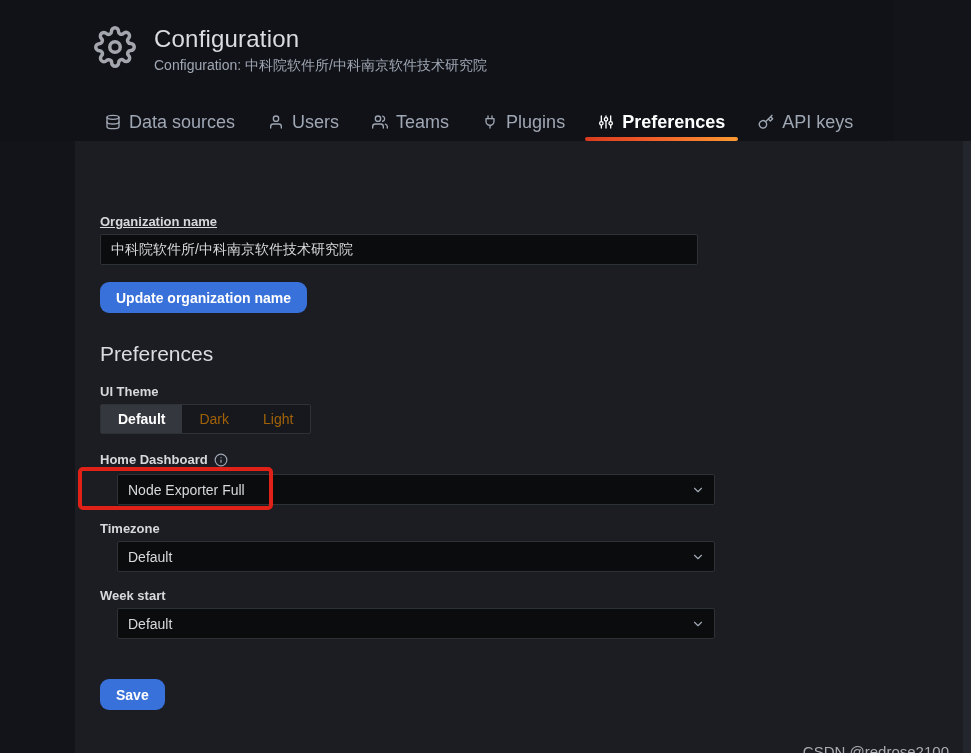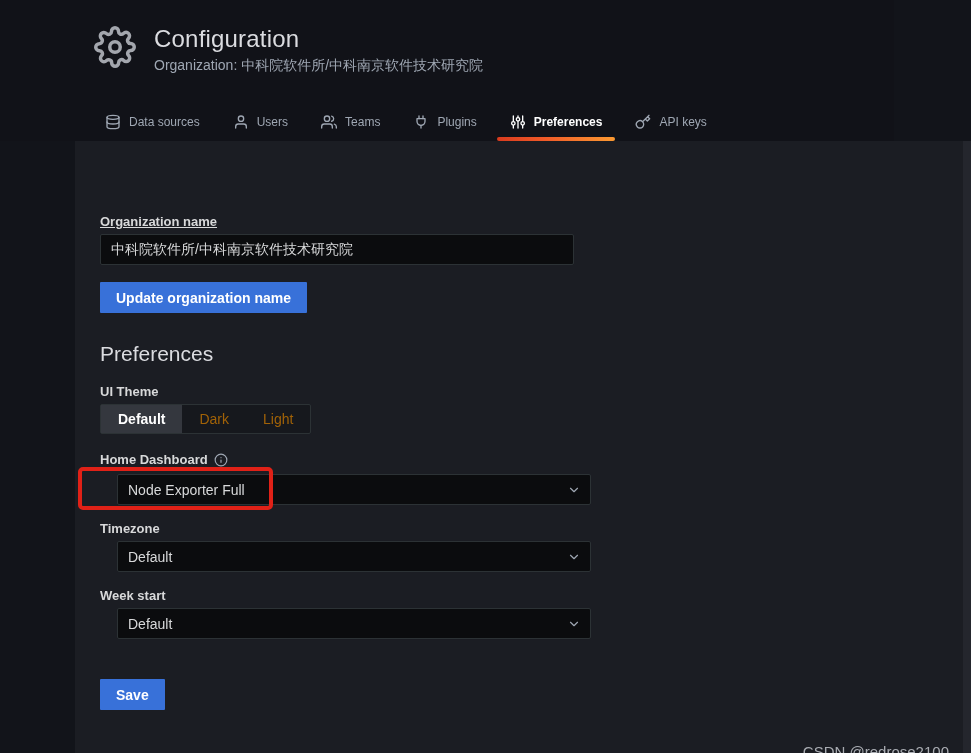--- a/index.html
+++ b/index.html
@@ -10,46 +10,46 @@
     color:#d8d9da;
     position:relative;
     overflow:hidden;
   }
   
   .header { position:absolute; left:0; top:0; width:894px; height:141px; background:#111218; }
   .gear { position:absolute; left:94px; top:26px; width:42px; height:42px; color:#a3a6ad; }
   .page-title { position:absolute; left:154px; top:25px; font-size:24px; font-weight:500; color:#dbdce0; letter-spacing:.2px; }
   .page-subtitle { position:absolute; left:154px; top:57px; font-size:14px; color:#9fa7b3; }
   .tabs { position:absolute; left:92px; bottom:0; height:38px; display:flex; gap:7px; align-items:stretch; }
-  .tab { position:relative; display:flex; align-items:center; gap:8px; padding:0 13px; font-size:12px; color:#9fa7b3; cursor:pointer; }
+  .tab { position:relative; display:flex; align-items:center; gap:8px; padding:0 13px; font-size:18px; color:#9fa7b3; cursor:pointer; }
   .tab .ticon { width:16px; height:16px; display:inline-flex; }
   .tab .ticon svg { width:16px; height:16px; }
   .tab.active { color:#ffffff; font-weight:700; }
   .tab.active::after {
     content:""; position:absolute; left:0; right:0; bottom:0; height:4px; border-radius:2px;
     background:linear-gradient(90deg,#d93b1e 0%,#f05a28 40%,#fb9a32 100%);
   }
   
   .panel { position:absolute; left:75px; top:141px; right:8px; bottom:0; background:#1b1d23; }
   .scroll-track { position:absolute; right:0; top:141px; width:8px; bottom:0; background:#24262d; }
   .section-heading { position:absolute; left:25px; font-size:21px; font-weight:500; color:#dbdce0; }
   .field-label { position:absolute; left:25px; font-size:13px; font-weight:600; color:#d8d9da; display:flex; align-items:center; gap:6px; }
   .info-icon { width:14px; height:14px; color:#9fa7b3; display:inline-flex; }
   .info-icon svg { width:14px; height:14px; }
   .text-input, .select {
-    position:absolute; left:25px; width:474px; height:31px;
+    position:absolute; left:25px; width:598px; height:31px;
     background:#0b0c0e; border:1px solid #2c3235; border-radius:2px;
     color:#d8d9da; font-size:14px; font-family:inherit;
     padding:0 10px; outline:none;
   }
   .select { display:flex; align-items:center; cursor:pointer;margin-left:17px; }
   .select .chevron { position:absolute; right:9px; top:8px; width:14px; height:14px; color:#9fa7b3; }
   .btn {
     position:absolute; left:25px; height:31px; padding:0 16px;
-    background:#3871d9; border:none; border-radius:1px;
+    background:#3871d9; border:none; border-radius:9px;
     color:#ffffff; font-size:14px; font-weight:700; font-family:inherit; cursor:pointer;
   }
   .radio-group {
     position:absolute; left:25px; top:263px; height:30px;
     display:inline-flex; align-items:stretch;
     background:#16181d; border:1px solid #2c3235; border-radius:2px;
   }
   .radio-option { display:flex; align-items:center; padding:0 17px; font-size:14px; color:#a16207; cursor:pointer; }
   .radio-option.active { background:#34373e; color:#ffffff; font-weight:700; }
   .annotation-rect {
@@ -63,21 +63,21 @@
 <body>
 
 <div class="header">
   <span class="gear">
     <svg viewBox="0 0 24 24" fill="none" stroke="currentColor" stroke-width="2" stroke-linecap="round" stroke-linejoin="round" width="42" height="42">
       <circle cx="12" cy="12" r="3"></circle>
       <path d="M19.4 15a1.65 1.65 0 0 0 .33 1.82l.06.06a2 2 0 0 1 0 2.83 2 2 0 0 1-2.83 0l-.06-.06a1.65 1.65 0 0 0-1.82-.33 1.65 1.65 0 0 0-1 1.51V21a2 2 0 0 1-2 2 2 2 0 0 1-2-2v-.09A1.65 1.65 0 0 0 9 19.4a1.65 1.65 0 0 0-1.82.33l-.06.06a2 2 0 0 1-2.83 0 2 2 0 0 1 0-2.83l.06-.06a1.65 1.65 0 0 0 .33-1.82 1.65 1.65 0 0 0-1.51-1H3a2 2 0 0 1-2-2 2 2 0 0 1 2-2h.09A1.65 1.65 0 0 0 4.6 9a1.65 1.65 0 0 0-.33-1.82l-.06-.06a2 2 0 0 1 0-2.83 2 2 0 0 1 2.83 0l.06.06a1.65 1.65 0 0 0 1.82.33H9a1.65 1.65 0 0 0 1-1.51V3a2 2 0 0 1 2-2 2 2 0 0 1 2 2v.09a1.65 1.65 0 0 0 1 1.51 1.65 1.65 0 0 0 1.82-.33l.06-.06a2 2 0 0 1 2.83 0 2 2 0 0 1 0 2.83l-.06.06a1.65 1.65 0 0 0-.33 1.82V9a1.65 1.65 0 0 0 1.51 1H21a2 2 0 0 1 2 2 2 2 0 0 1-2 2h-.09a1.65 1.65 0 0 0-1.51 1z"></path>
     </svg>
   </span>
   <div class="page-title">Configuration</div>
-  <div class="page-subtitle">Organization: 中科院软件所/中科南京软件技术研究院</div>
+  <div class="page-subtitle">Configuration: 中科院软件所/中科南京软件技术研究院</div>
 
   <nav class="tabs">
     <div class="tab">
       <span class="ticon">
         <svg viewBox="0 0 24 24" fill="none" stroke="currentColor" stroke-width="2" stroke-linecap="round" stroke-linejoin="round">
             <ellipse cx="12" cy="5" rx="9" ry="3"></ellipse>
             <path d="M21 12c0 1.66-4 3-9 3s-9-1.34-9-3"></path>
             <path d="M3 5v14c0 1.66 4 3 9 3s9-1.34 9-3V5"></path>
           </svg>
       </span>

